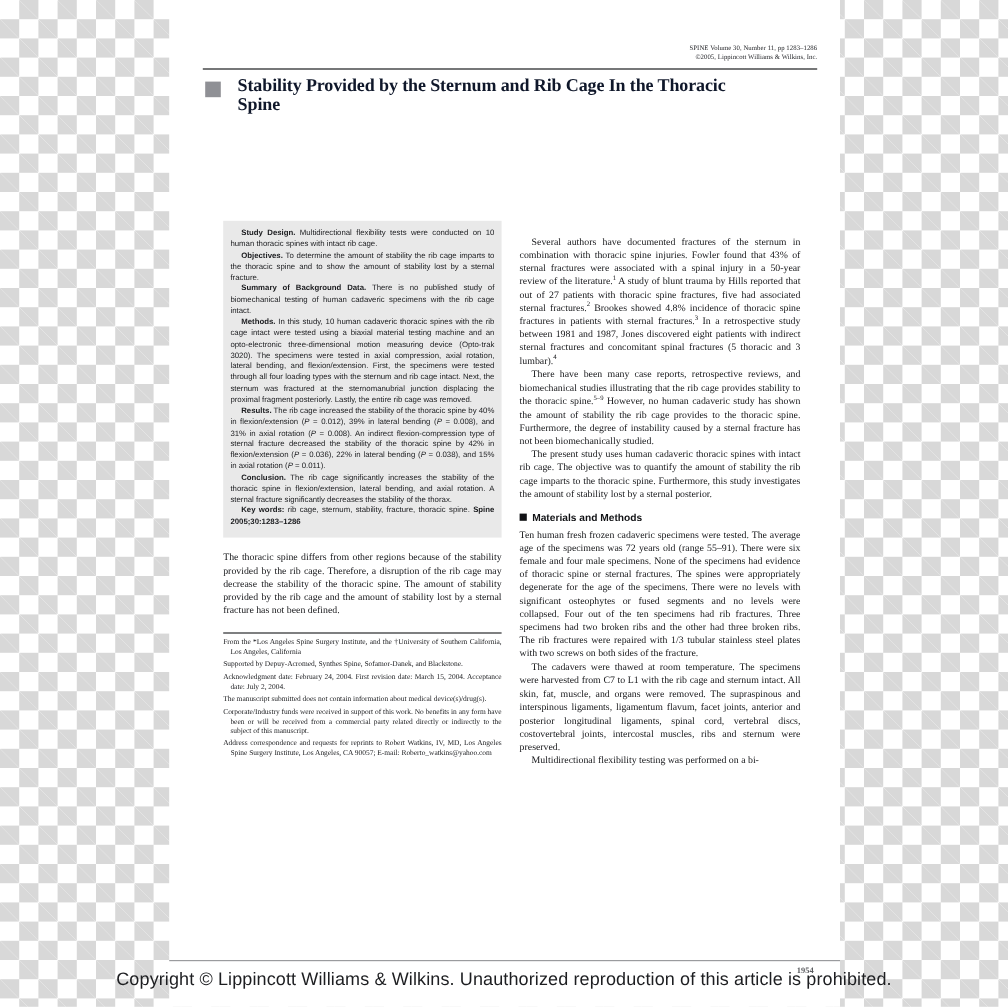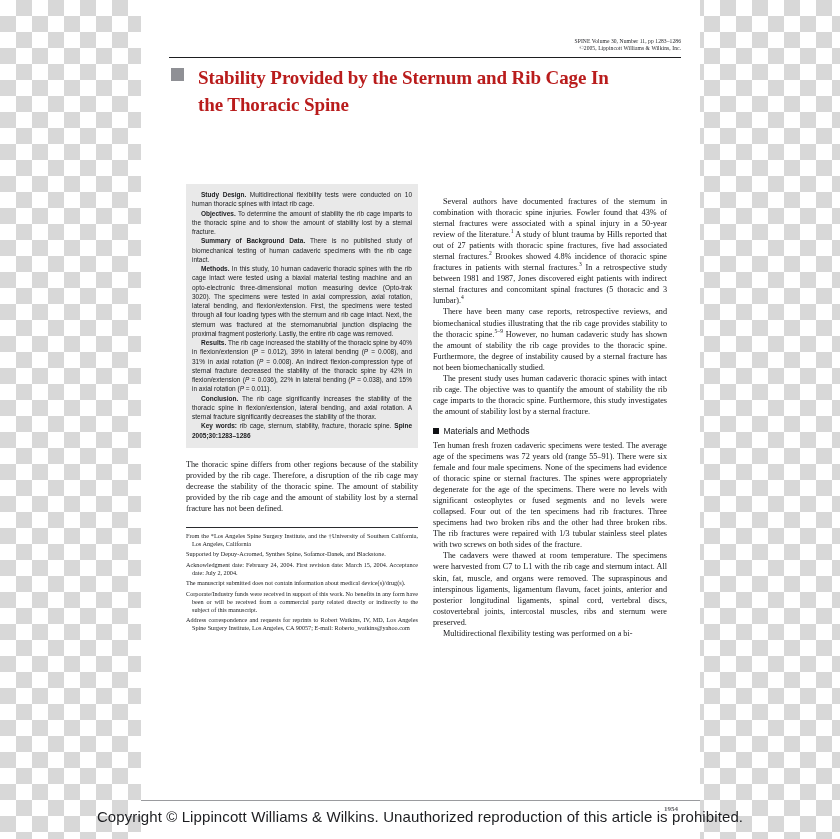--- a/index.html
+++ b/index.html
@@ -58,24 +58,24 @@
   }
 
   .title-block {
     position: absolute;
     left: 57px;
     top: 64px;
     width: 420px;
   }
   .title {
     font-family: "Liberation Serif", serif;
-    font-size: 19px;
-    line-height: 27px;
+    font-size: 15px;
+    line-height: 16px;
     font-weight: bold;
-    color: #b91c1c;
+    color: #0f172a;
     letter-spacing: -0.1px;
   }
   .title-square {
     position: absolute;
     left: 30px;
     top: 68px;
     width: 13px;
     height: 13px;
     background: #8f9095;
   }
@@ -152,21 +152,21 @@
   .footnotes p {
     margin: 0 0 2.5px 0;
     text-indent: 0;
     padding-left: 6px;
     text-indent: -6px;
   }
 
   .sec-head {
     font-family: "Liberation Sans", sans-serif;
     font-size: 8.5px;
-    font-weight: normal;
+    font-weight: bold;
     color: #111215;
     margin: 9px 0 4px 0;
     display: flex;
     align-items: center;
     gap: 5px;
   }
   .sec-square {
     width: 5.5px;
     height: 5.5px;
     background: #111215;
@@ -253,21 +253,21 @@
       <p>Address correspondence and requests for reprints to Robert Watkins, IV, MD, Los Angeles Spine Surgery Institute, Los Angeles, CA 90057; E-mail: Roberto_watkins@yahoo.com</p>
     </div>
   </div>
 
   <div class="col-right">
 
     <p class="body-para"><span>Several authors have documented fractures of the sternum in combination with thoracic spine injuries. Fowler found that 43% of sternal fractures were associated with a spinal injury in a 50-year review of the literature.</span><sup>1</sup><span> A study of blunt trauma by Hills reported that out of 27 patients with thoracic spine fractures, five had associated sternal fractures.</span><sup>2</sup><span> Brookes showed 4.8% incidence of thoracic spine fractures in patients with sternal fractures.</span><sup>3</sup><span> In a retrospective study between 1981 and 1987, Jones discovered eight patients with indirect sternal fractures and concomitant spinal fractures (5 thoracic and 3 lumbar).</span><sup>4</sup></p>
 
     <p class="body-para"><span>There have been many case reports, retrospective reviews, and biomechanical studies illustrating that the rib cage provides stability to the thoracic spine.</span><sup>5–9</sup><span> However, no human cadaveric study has shown the amount of stability the rib cage provides to the thoracic spine. Furthermore, the degree of instability caused by a sternal fracture has not been biomechanically studied.</span></p>
 
-    <p class="body-para">The present study uses human cadaveric thoracic spines with intact rib cage. The objective was to quantify the amount of stability the rib cage imparts to the thoracic spine. Furthermore, this study investigates the amount of stability lost by a sternal fracture.</p>
+    <p class="body-para">The present study uses human cadaveric thoracic spines with intact rib cage. The objective was to quantify the amount of stability the rib cage imparts to the thoracic spine. Furthermore, this study investigates the amount of stability lost by a sternal posterior.</p>
 
     <div class="sec-head">
       <span class="sec-square"></span>
       <span>Materials and Methods</span>
     </div>
 
     <p class="body-para first">Ten human fresh frozen cadaveric specimens were tested. The average age of the specimens was 72 years old (range 55–91). There were six female and four male specimens. None of the specimens had evidence of thoracic spine or sternal fractures. The spines were appropriately degenerate for the age of the specimens. There were no levels with significant osteophytes or fused segments and no levels were collapsed. Four out of the ten specimens had rib fractures. Three specimens had two broken ribs and the other had three broken ribs. The rib fractures were repaired with 1/3 tubular stainless steel plates with two screws on both sides of the fracture.</p>
     <p class="body-para">The cadavers were thawed at room temperature. The specimens were harvested from C7 to L1 with the rib cage and sternum intact. All skin, fat, muscle, and organs were removed. The supraspinous and interspinous ligaments, ligamentum flavum, facet joints, anterior and posterior longitudinal ligaments, spinal cord, vertebral discs, costovertebral joints, intercostal muscles, ribs and sternum were preserved.</p>
     <p class="body-para">Multidirectional flexibility testing was performed on a bi-</p>
   </div>

